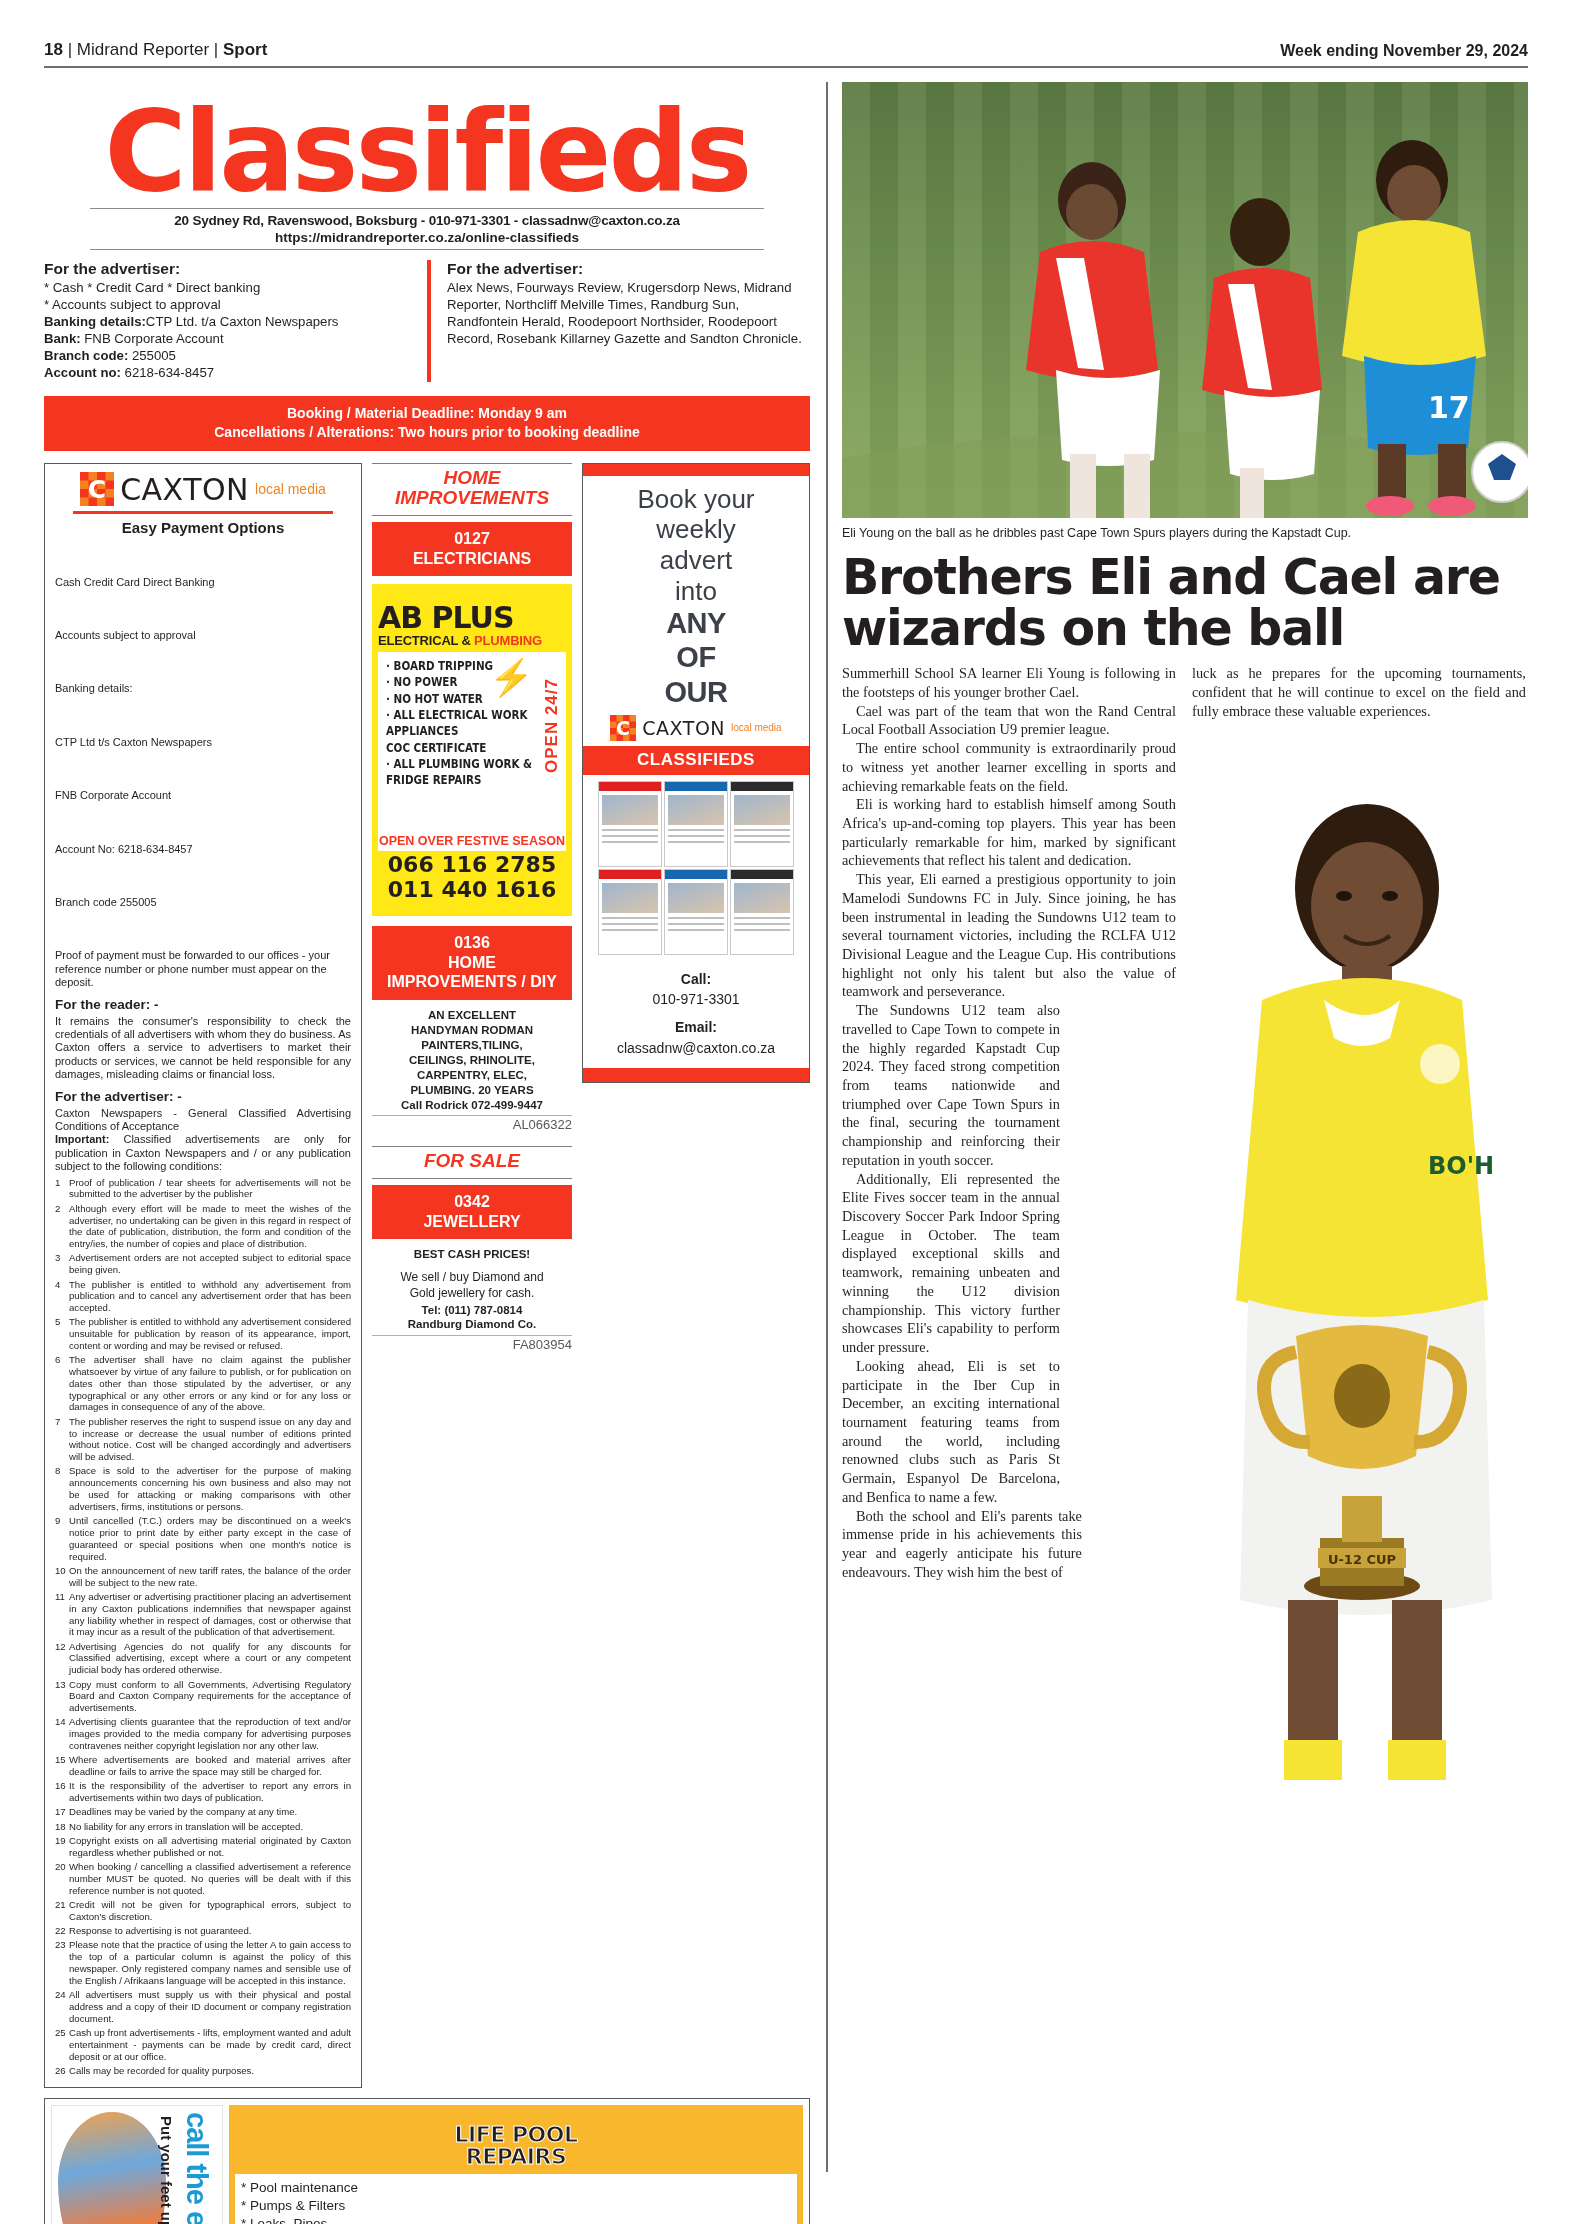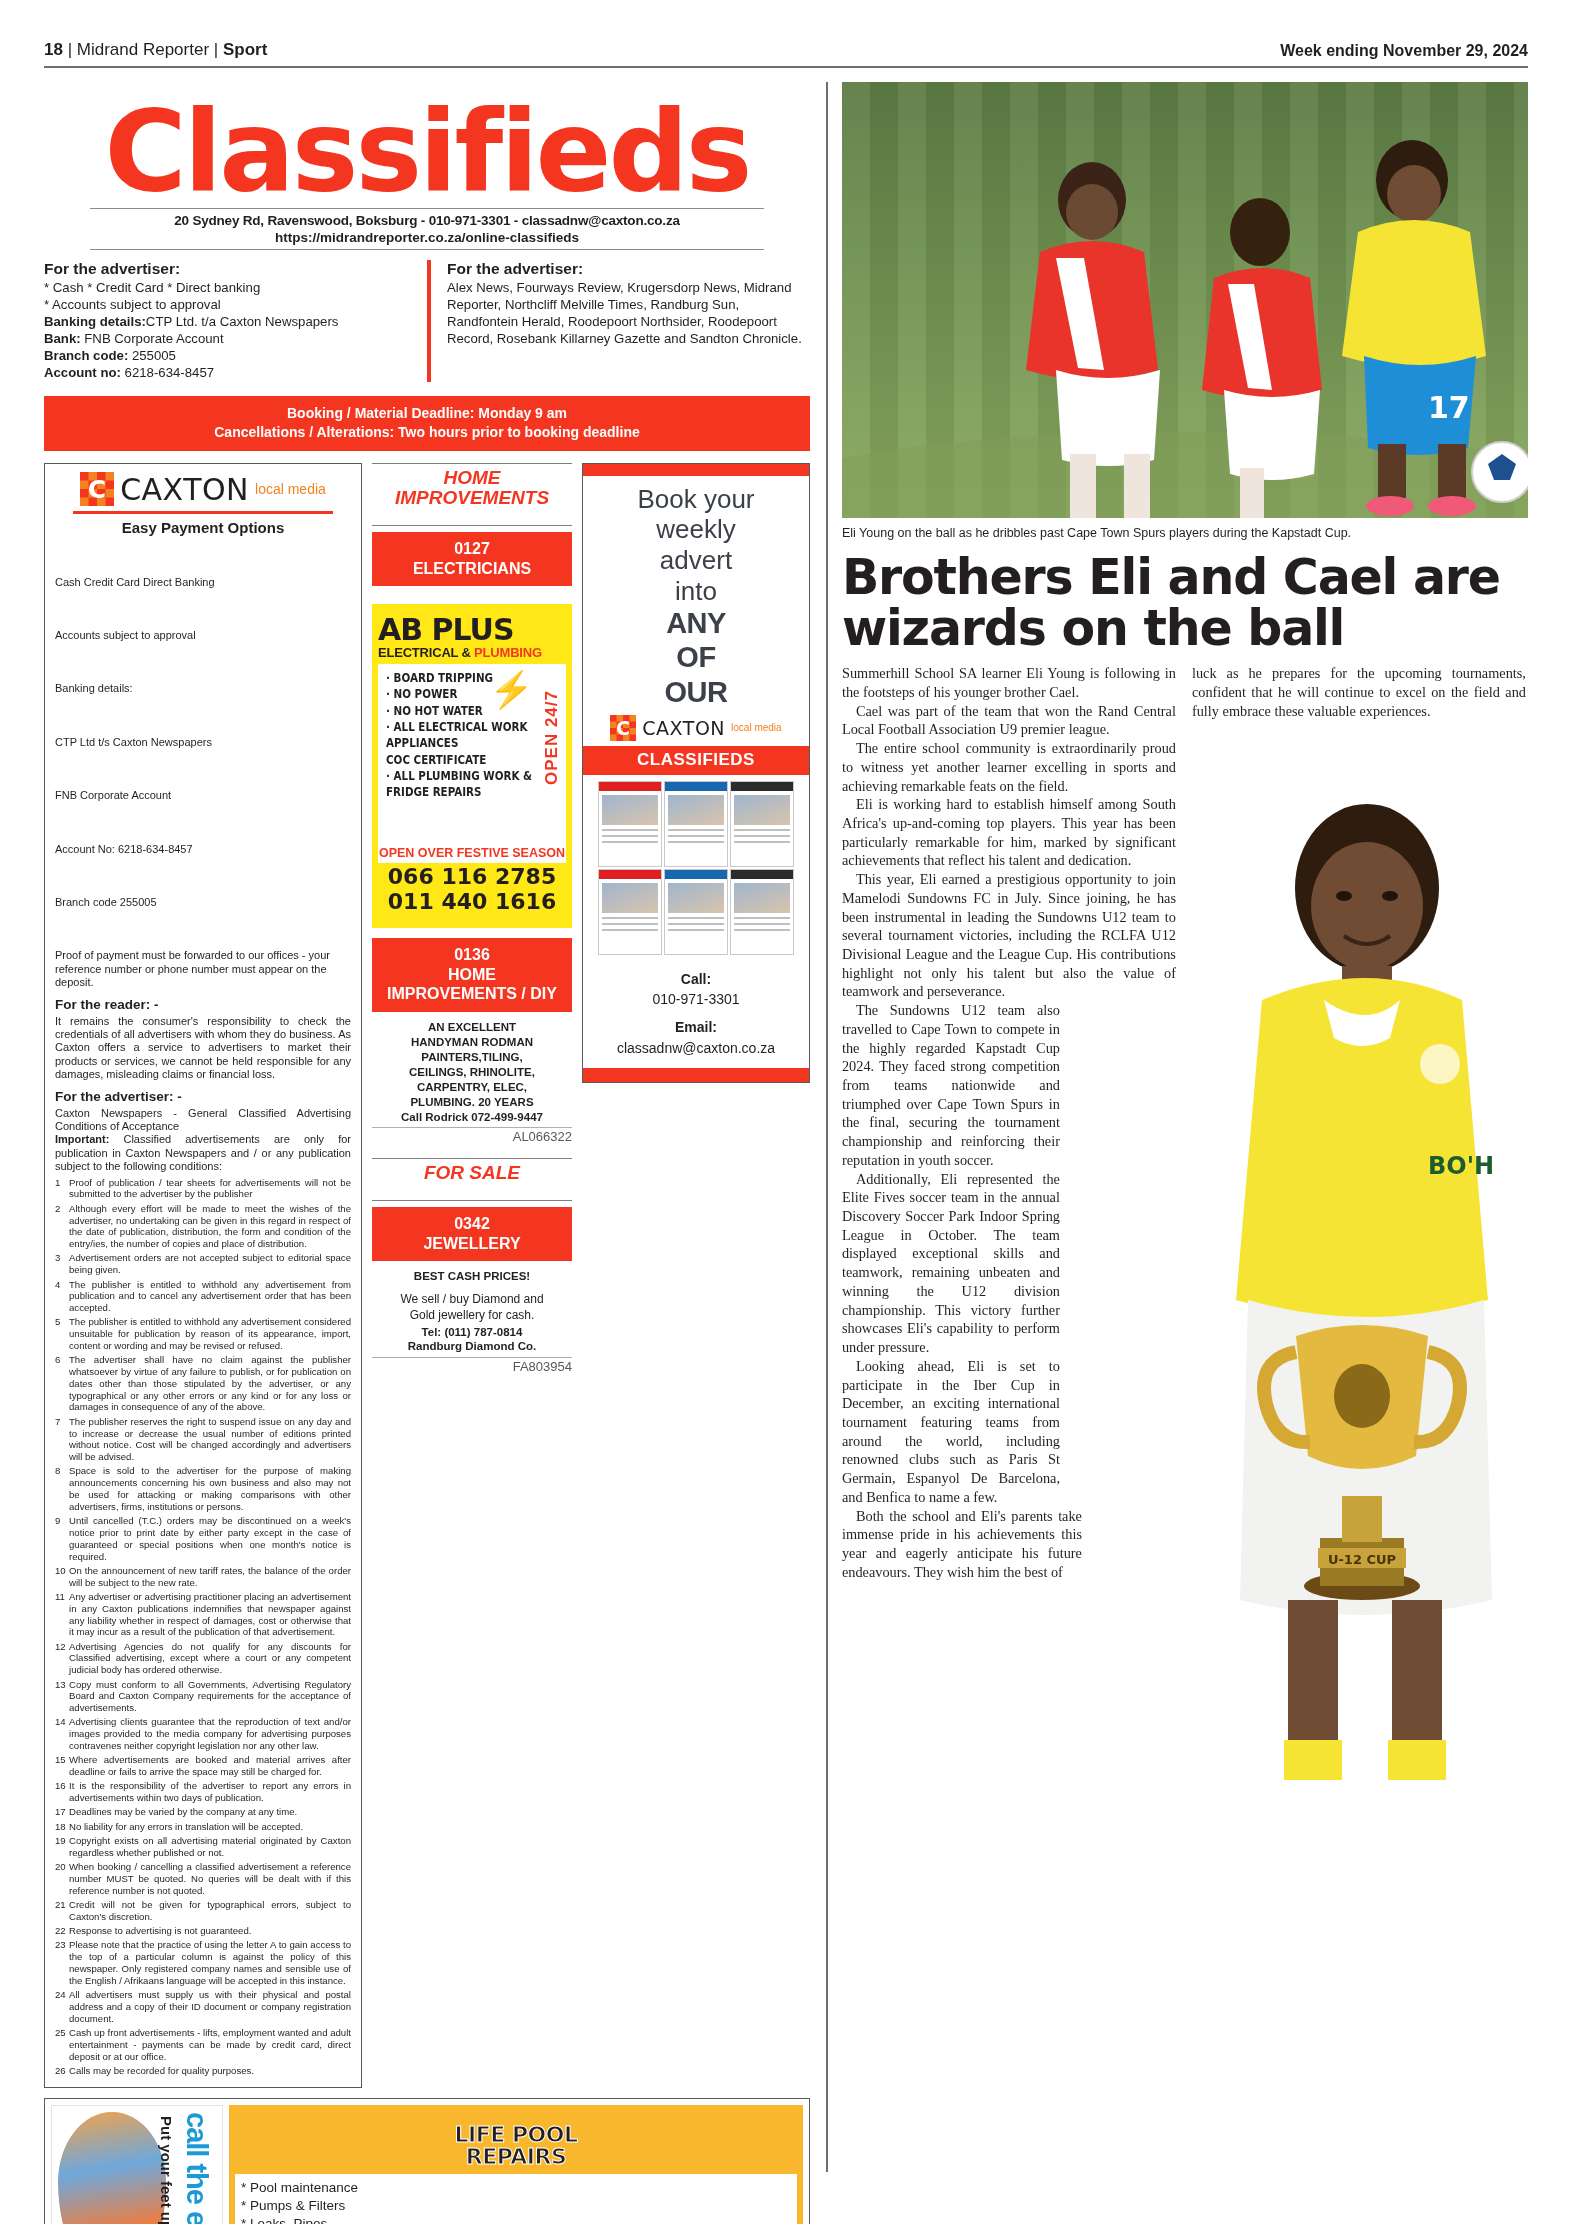--- a/index.html
+++ b/index.html
@@ -72,26 +72,26 @@
   .sec-head { text-align:left; font-weight:700; font-size:13.5px; margin:7px 0 3px; }
   .imp-label { font-weight:700; }
 
   ol.terms { margin:3px 0 0 0; padding:0; list-style:none; counter-reset:t; }
   ol.terms li { counter-increment:t; font-size:9.6px; line-height:1.23;
                 padding-left:14px; position:relative; margin-bottom:2.5px; text-align:justify; }
   ol.terms li:before { content:counter(t); position:absolute; left:0; top:0; }
 
   
   .cat-italic { text-align:center; color:#f43621; font-style:italic; font-weight:700;
-                font-size:19px; line-height:1.1; padding:4px 0 16px;
+                font-size:19px; line-height:1.1; padding:4px 0 6px;
                 border-top:1.5px solid #808080; border-bottom:1.5px solid #808080;
                 margin-bottom:6px; }
   .redbox { background:#f43621; color:#fff; text-align:center; font-weight:700;
             font-size:16px; line-height:1.22; padding:7px 4px 8px; }
-  .abplus { background:#ffe815; margin-top:18px; position:relative; padding:12px 6px 8px; }
+  .abplus { background:#ffe815; margin-top:8px; position:relative; padding:20px 6px 8px; }
   .abplus-t { font-size:30px; font-weight:700; letter-spacing:-1px; line-height:0.96;
               font-family:"DejaVu Sans", sans-serif; }
   .abplus-s { font-size:13px; font-weight:700; letter-spacing:-0.2px; }
   .abplus-s span { color:#f43621; }
   .ab-body { background:#fff; margin-top:4px; padding:6px 6px 4px 8px; position:relative; min-height:180px; }
   .ab-list { list-style:none; margin:0; padding:0; font-size:11.5px; line-height:1.42;
              font-weight:700; font-family:"DejaVu Sans Condensed","Liberation Sans",sans-serif; }
   .ab-list li:before { content:"\00b7  "; }
   .ab-list li.nodot:before { content:"   "; }
   .open247 { position:absolute; right:4px; top:26px; writing-mode:vertical-rl;

